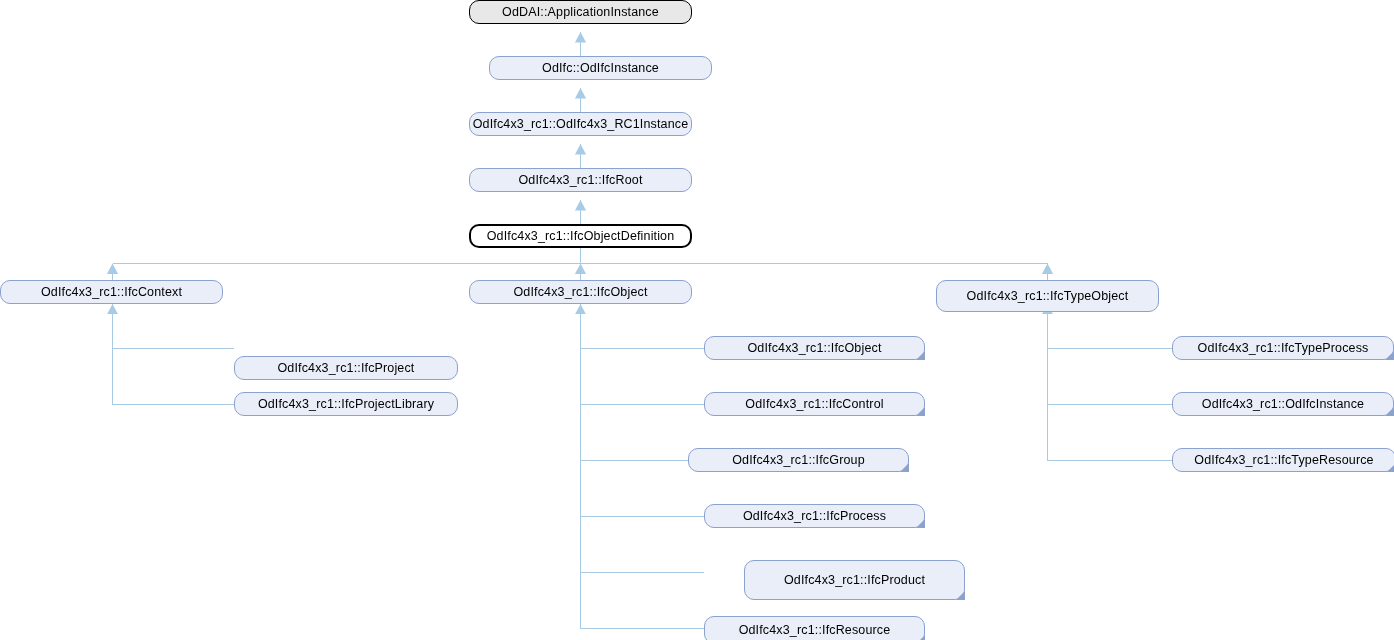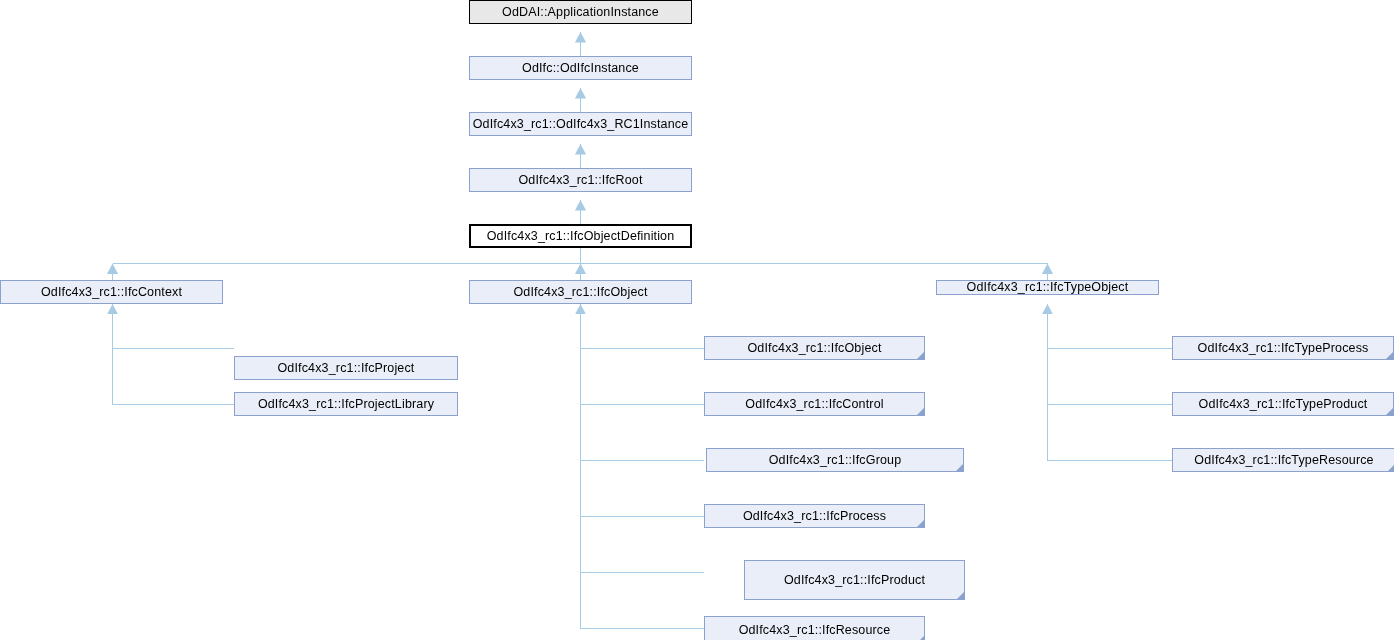--- a/index.html
+++ b/index.html
@@ -29,20 +29,21 @@
     position: absolute;
     box-sizing: border-box;
     display: flex;
     align-items: center;
     justify-content: center;
     font-size: 12.5px;
     line-height: 1;
     color: #000000;
     white-space: nowrap;
     letter-spacing: 0.15px;
+    border-radius: 10px;
   }
   
   .node.derived {
     background: #e9eef8;
     border: 1px solid #8ba2cf;
   }
   
   .node.base {
     background: #e8e8e8;
     border: 1px solid #000000;
@@ -111,68 +112,68 @@
       <path d="M1047.5,348.5 L1172,348.5"></path>
       <path d="M1047.5,404.5 L1172,404.5"></path>
       <path d="M1047.5,460.5 L1172,460.5"></path>
     </g>
   </svg>
 
   <div id="nodes">
       <div class="node base" style="left: 469px; top: 0px; width: 223px; height: 24px;">
         <span class="label">OdDAI::ApplicationInstance</span>
       </div>
-      <div class="node derived" style="left: 469px; top: 56px; width: 223px; height: 24px;">
+      <div class="node derived" style="left: 489px; top: 56px; width: 223px; height: 24px;">
         <span class="label">OdIfc::OdIfcInstance</span>
       </div>
       <div class="node derived" style="left: 469px; top: 112px; width: 223px; height: 24px;">
         <span class="label">OdIfc4x3_rc1::OdIfc4x3_RC1Instance</span>
       </div>
       <div class="node derived" style="left: 469px; top: 168px; width: 223px; height: 24px;">
         <span class="label">OdIfc4x3_rc1::IfcRoot</span>
       </div>
       <div class="node current" style="left: 469px; top: 224px; width: 223px; height: 24px;">
         <span class="label">OdIfc4x3_rc1::IfcObjectDefinition</span>
       </div>
       <div class="node derived" style="left: 0px; top: 280px; width: 223px; height: 24px;">
         <span class="label">OdIfc4x3_rc1::IfcContext</span>
       </div>
       <div class="node derived" style="left: 469px; top: 280px; width: 223px; height: 24px;">
         <span class="label">OdIfc4x3_rc1::IfcObject</span>
       </div>
-      <div class="node derived" style="left: 936px; top: 280px; width: 223px; height: 15px;">
+      <div class="node derived" style="left: 936px; top: 280px; width: 223px; height: 32px;">
         <span class="label">OdIfc4x3_rc1::IfcTypeObject</span>
       </div>
       <div class="node derived" style="left: 234px; top: 336px; width: 224px; height: 24px; margin-top: 20px;">
         <span class="label">OdIfc4x3_rc1::IfcProject</span>
       </div>
       <div class="node derived" style="left: 234px; top: 392px; width: 224px; height: 24px;">
         <span class="label">OdIfc4x3_rc1::IfcProjectLibrary</span>
       </div>
       <div class="node derived hasmore" style="left: 704px; top: 336px; width: 221px; height: 24px;">
         <span class="label">OdIfc4x3_rc1::IfcObject</span>
       </div>
       <div class="node derived hasmore" style="left: 704px; top: 392px; width: 221px; height: 24px;">
         <span class="label">OdIfc4x3_rc1::IfcControl</span>
       </div>
-      <div class="node derived hasmore" style="left: 706px; top: 448px; width: 258px; height: 24px;">
+      <div class="node derived hasmore" style="left: 688px; top: 448px; width: 221px; height: 24px;">
         <span class="label">OdIfc4x3_rc1::IfcGroup</span>
       </div>
       <div class="node derived hasmore" style="left: 704px; top: 504px; width: 221px; height: 24px;">
         <span class="label">OdIfc4x3_rc1::IfcProcess</span>
       </div>
       <div class="node derived hasmore" style="left: 744px; top: 560px; width: 221px; height: 40px; text-align: center;">
         <span class="label">OdIfc4x3_rc1::IfcProduct</span>
       </div>
       <div class="node derived hasmore" style="left: 704px; top: 616px; width: 221px; height: 28px;">
         <span class="label">OdIfc4x3_rc1::IfcResource</span>
       </div>
       <div class="node derived hasmore" style="left: 1172px; top: 336px; width: 222px; height: 24px;">
         <span class="label">OdIfc4x3_rc1::IfcTypeProcess</span>
       </div>
       <div class="node derived hasmore" style="left: 1172px; top: 392px; width: 222px; height: 24px;">
-        <span class="label">OdIfc4x3_rc1::IfcTypeProduct</span>
+        <span class="label">OdIfc4x3_rc1::OdIfcInstance</span>
       </div>
       <div class="node derived hasmore" style="left: 1172px; top: 448px; width: 224px; height: 24px;">
         <span class="label">OdIfc4x3_rc1::IfcTypeResource</span>
       </div>
     </div>
 </div>
 
 </body></html>

